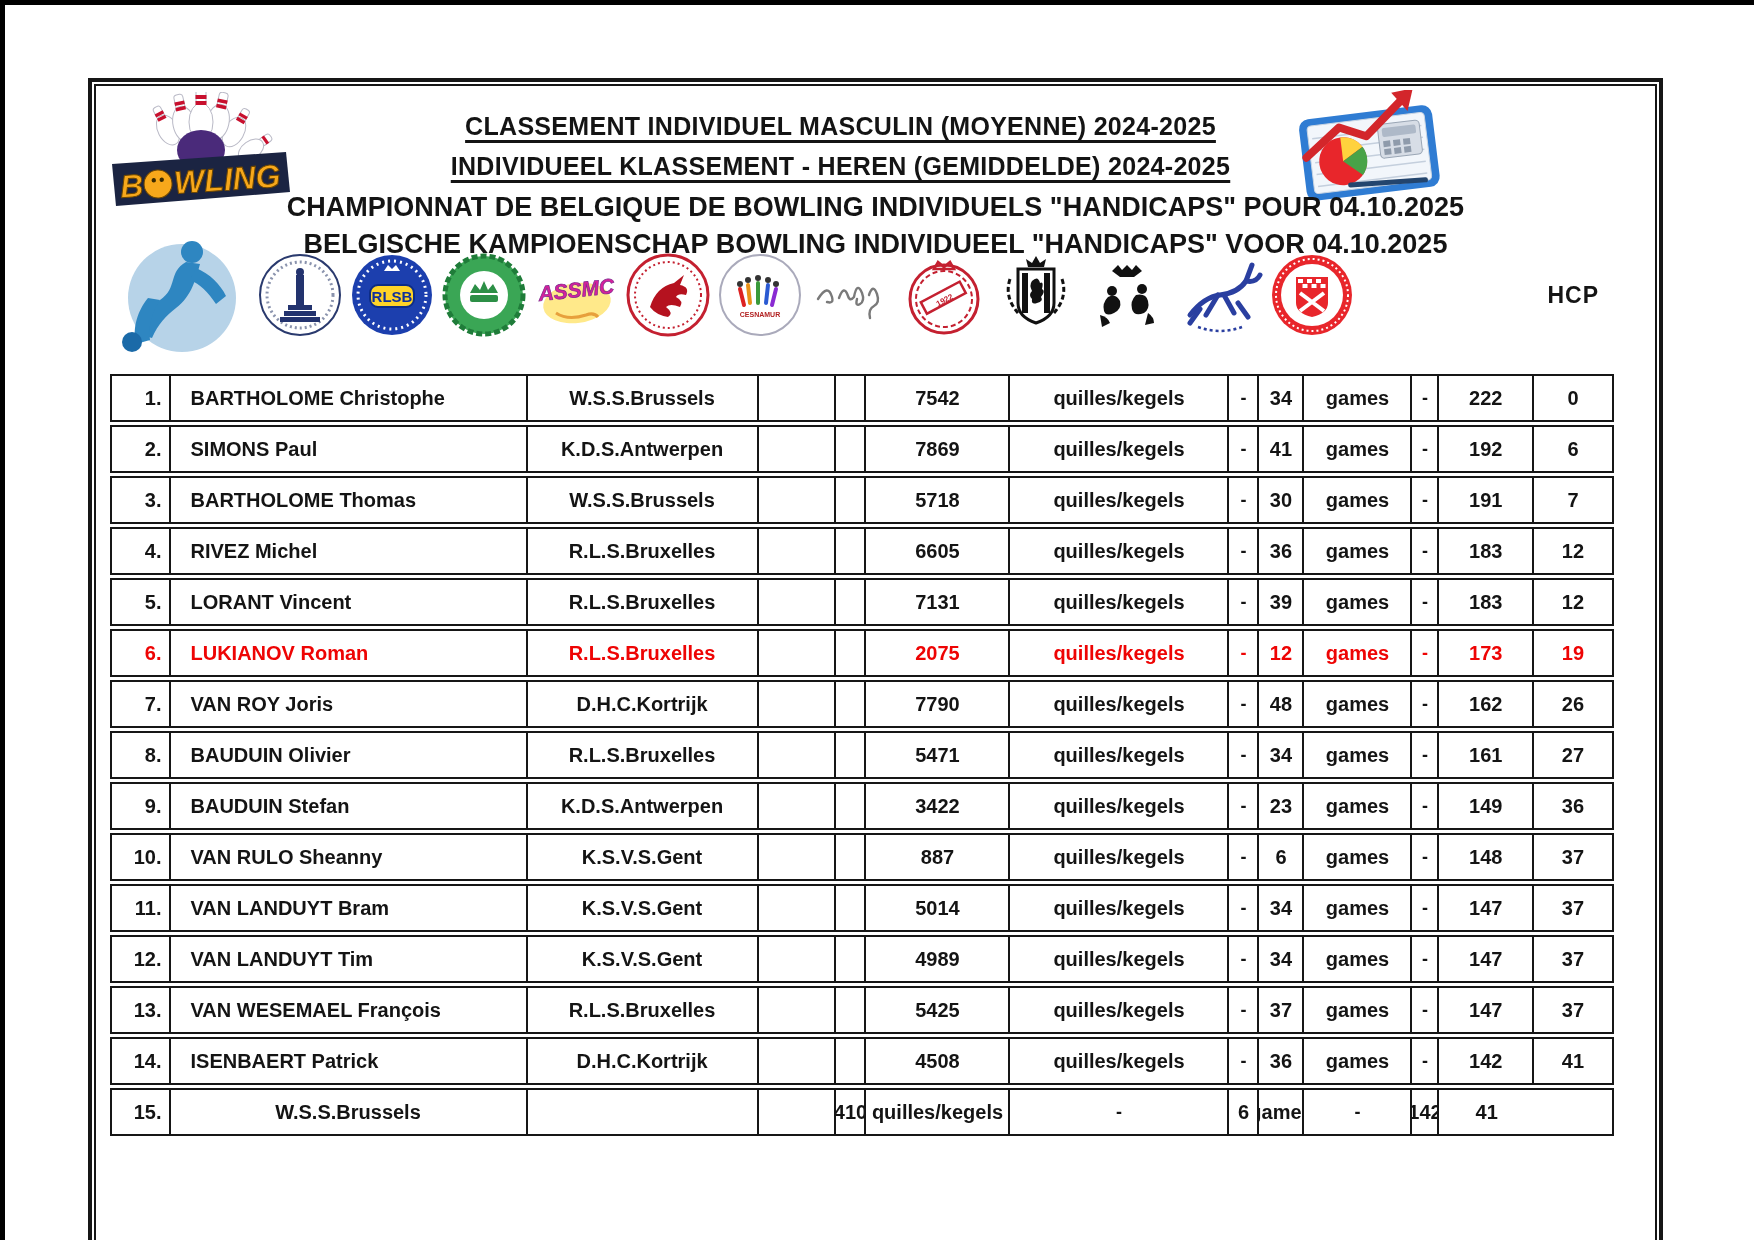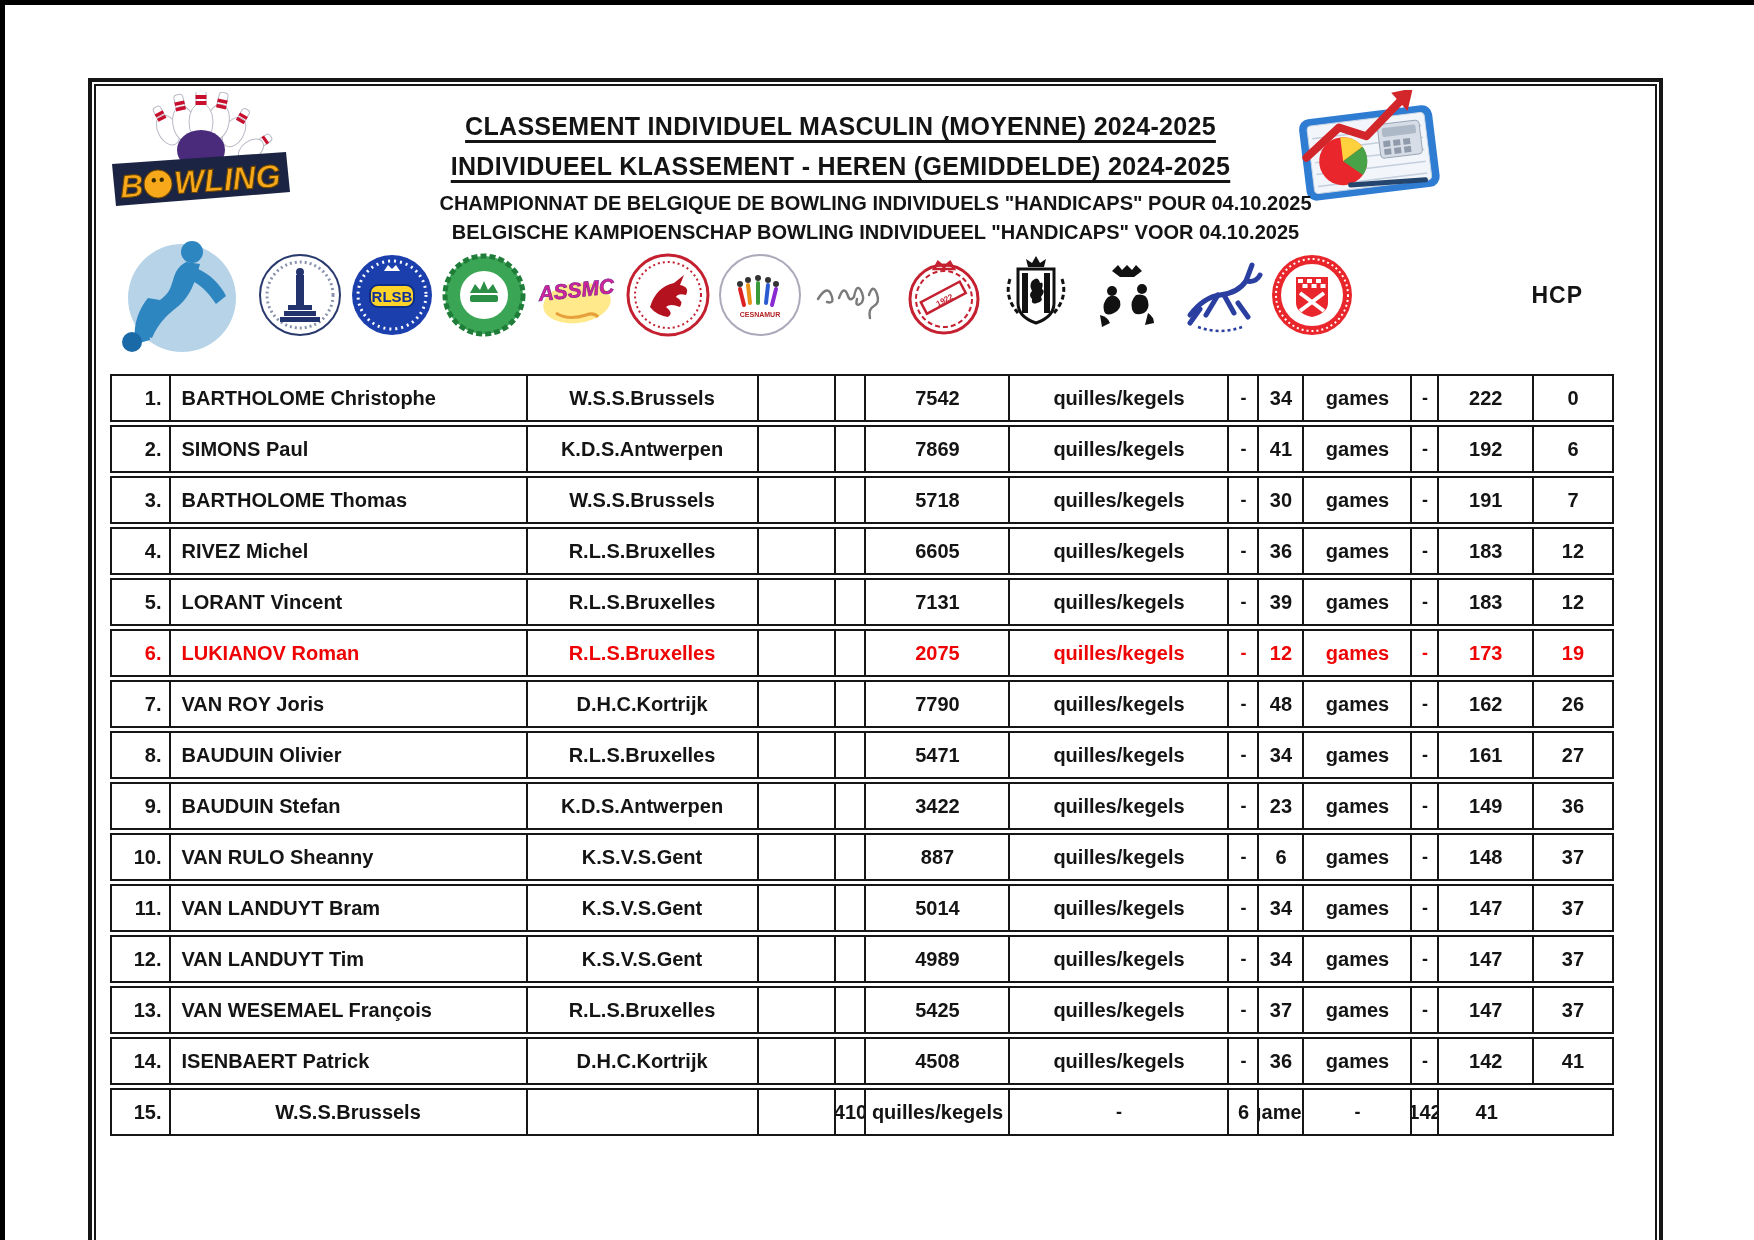--- a/index.html
+++ b/index.html
@@ -18,47 +18,47 @@
   
   .bowling-logo{position:absolute;left:10px;top:6px;}
   .calc-logo{position:absolute;left:1188px;top:4px;}
   .title-block{position:absolute;left:130px;right:200px;top:26px;text-align:center;}
   .title-line{
     font-size:25px;font-weight:bold;letter-spacing:.3px;
     text-decoration:underline;text-decoration-thickness:2.5px;text-underline-offset:5px;
     margin:0 0 11px 0;white-space:nowrap;
   }
   .subtitle-block{position:absolute;left:0;right:0;top:106px;text-align:center;}
-  .subtitle-line{font-size:20px;font-weight:bold;margin:0 0 6px 0;white-space:nowrap;}
+  .subtitle-line{font-size:27px;font-weight:bold;margin:0 0 6px 0;white-space:nowrap;}
 
   
   .logos-row{position:absolute;left:12px;right:12px;top:146px;height:126px;display:flex;align-items:center;}
   .club-logo{width:87px;height:87px;flex:0 0 auto;margin-right:5px;display:flex;align-items:center;justify-content:flex-start;}
   .bowler-wrap{width:142px;height:122px;flex:0 0 auto;margin-right:8px;}
-  .hcp-label{margin-left:auto;margin-right:60px;font-size:23px;font-weight:bold;letter-spacing:1px;}
+  .hcp-label{margin-left:auto;margin-right:44px;font-size:23px;font-weight:bold;letter-spacing:1px;}
 
   
   .ranking-table{position:absolute;left:14px;top:288px;width:1504px;}
   .t-row{
     display:grid;
     grid-template-columns:3.9% 23.8% 15.4% 5.2% 2% 9.6% 14.6% 2% 3% 7.2% 1.8% 6.3% 5.2%;
     border:2px solid #161616;
     margin-bottom:3px;
     height:48px;
     background:#fff;
     box-sizing:border-box;
   }
   .t-cell{
     display:flex;align-items:center;justify-content:center;
     border-right:2px solid #161616;box-sizing:border-box;
     font-size:20px;font-weight:bold;overflow:hidden;white-space:nowrap;
   }
   .t-cell:last-child{border-right:none;}
   .c-rank{justify-content:flex-end;padding-right:7px;}
-  .c-name{justify-content:flex-start;padding-left:11px;}
+  .c-name{justify-content:flex-start;padding-left:20px;}
   .c-dash{font-size:18px;}
   .t-row.hl .t-cell{color:#ee0404;}
 </style>
 </head>
 <body>
 
 <div class="scan-edge-top"></div>
 <div class="scan-edge-left"></div>
 
 <div class="frame-outer">

